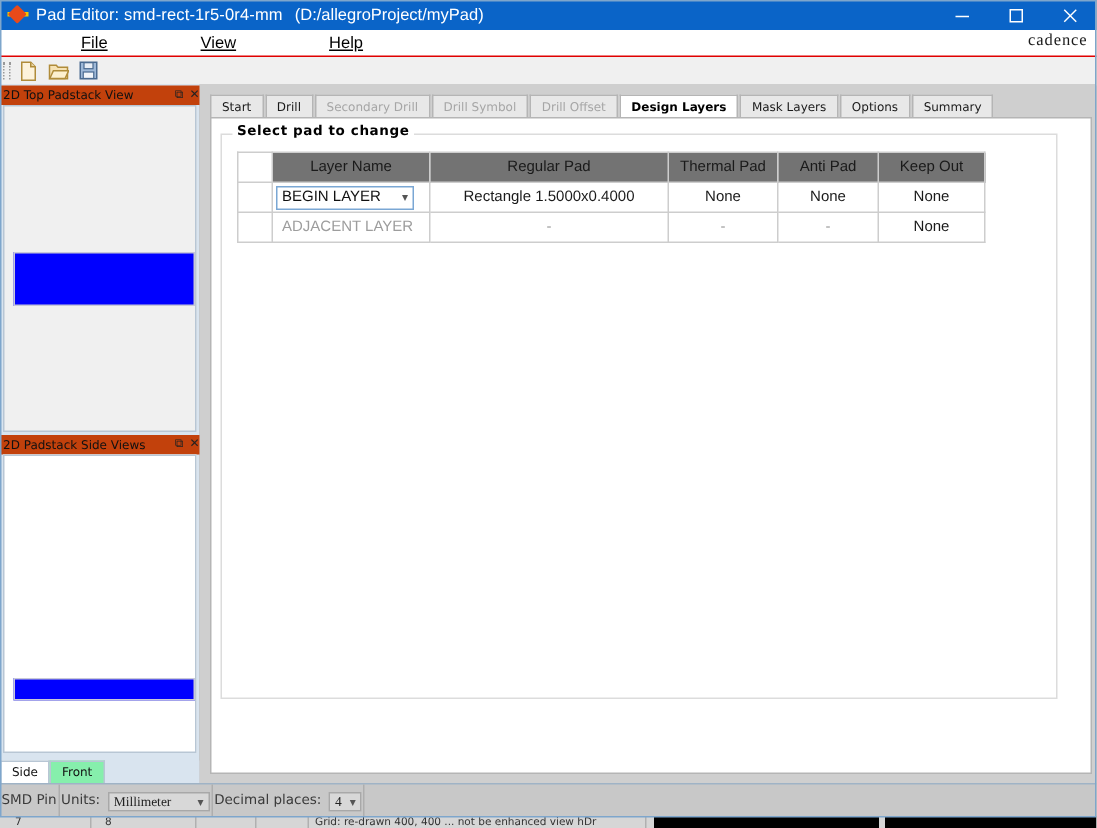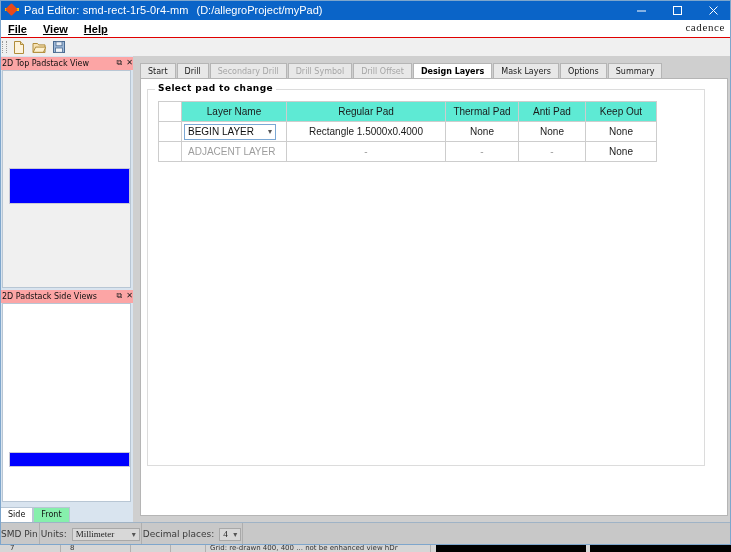--- a/index.html
+++ b/index.html
@@ -54,21 +54,22 @@
 
   
   .menubar {
     position: absolute; left: 0; top: 20px; width: 731px; height: 17px;
     background: #ffffff;
     border-bottom: 1px solid #e00000;
     display: flex; align-items: center;
   }
   .menu-item {
     font-size: 11px; color: #000; padding: 6px 8px; line-height: 16px;
-    font-weight: bold;
+    font-weight: normal;
+    margin-left: 46px;
   }
   .menu-item u { text-decoration: underline; }
   .cadence-logo {
     position: absolute; right: 6px; top: 1px;
     font-size: 11px; color: #1a1a1a; letter-spacing: 0.6px;
     font-family: "Liberation Serif", serif;
   }
 
   
   .toolbar {
@@ -84,21 +85,21 @@
     width: 18px; height: 16px; margin-right: 2px;
     display: flex; align-items: center; justify-content: center;
   }
 
   
   .dock {
     position: absolute; left: 0; top: 56px; width: 133px; height: 466px;
     background: #d9e4ef;
   }
   .panel-title {
-    height: 13px; background: #fca5a5; display: flex; align-items: center;
+    height: 13px; background: #c2410c; display: flex; align-items: center;
     padding-left: 2px; position: relative;
   }
   .panel-title-text {
     font-size: 8px; color: #111; font-family: "DejaVu Sans", sans-serif;
     white-space: nowrap;
   }
   .panel-btns { position: absolute; right: 2px; top: 1px; display: flex; gap: 4px; }
   .panel-btn { font-size: 8px; color: #222; line-height: 10px; cursor: default; }
   .panel-body {
     background: #f0f0f0; border: 1px solid #b8c6d4;
@@ -159,21 +160,21 @@
   
   .tbl {
     position: absolute; left: 10px; top: 11px;
     border-collapse: collapse; font-size: 10px; color: #1a1a1a;
     font-family: "Liberation Sans", sans-serif;
   }
   .tbl th, .tbl td {
     border: 1px solid #cdcdcd; text-align: center;
     padding: 2px 4px; font-weight: normal; height: 15px;
   }
-  .tbl th { background: #5eead4; }
+  .tbl th { background: #737373; }
   .tbl .rowhdr { width: 14px; background: #ffffff; }
   .tbl td.dim { color: #9d9d9d; }
   .col-layer { width: 96px; }
   .col-reg   { width: 150px; }
   .col-therm { width: 64px; }
   .col-anti  { width: 58px; }
   .col-keep  { width: 62px; }
 
   .combo-cell { padding: 1px 2px !important; }
   .combo {

